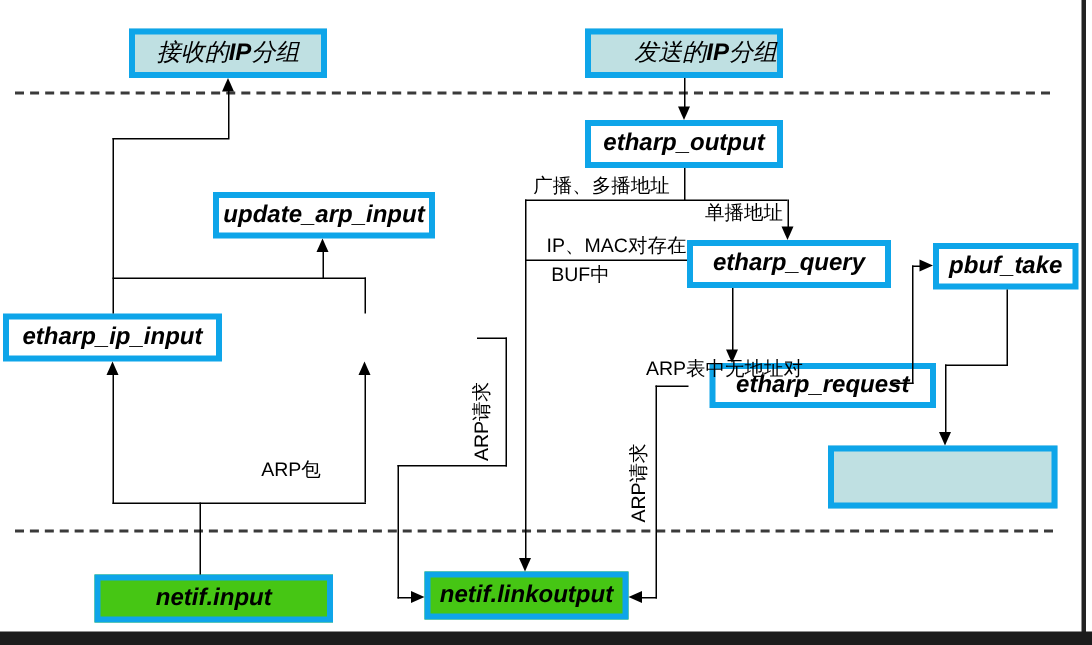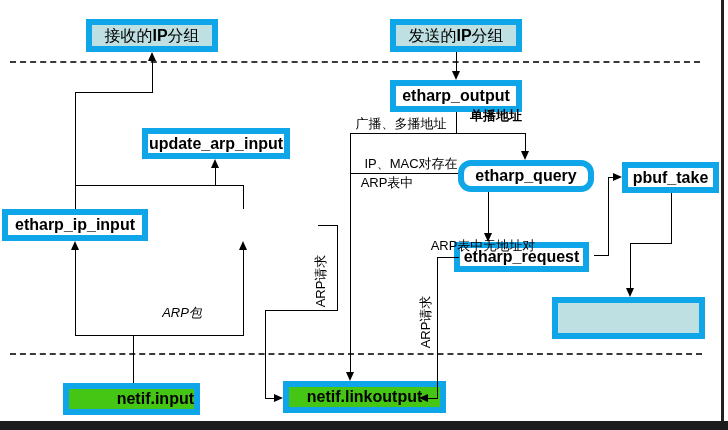--- a/index.html
+++ b/index.html
@@ -1,23 +1,23 @@
 <!DOCTYPE html>
 <html style="--teal: #bfe0e2; --green: #46c614; --line: #000000;"><head>
 <meta charset="utf-8">
 <style>
   html,body{margin:0;padding:0;background:#fff;}
   .canvas{
     position:relative;width:728px;height:430px;background:#ffffff;overflow:hidden;
     font-family:"Liberation Sans","DejaVu Sans",sans-serif;color:#000;
   }
   .box{
-    position:absolute;box-sizing:border-box;border:6px solid #0ea5e9;background:#fff;
+    position:absolute;box-sizing:border-box;border:4px solid #0ea5e9;background:#fff;
     display:flex;align-items:center;justify-content:center;
-    font-weight:bold;font-size:16px;line-height:1.1;white-space:nowrap;
+    font-weight:bold;font-size:16px;line-height:1.1;white-space:nowrap;font-style:italic;
   }
   .box .plain{font-weight:normal;}
   .teal{background:var(--teal,#bfe0e2);}
   .green{background:var(--green,#46c614);}
   .queue{flex-direction:column;font-size:16px;}
   .hline,.vline{position:absolute;background:var(--line,#000);}
   .hline{height:1px;}
   .vline{width:1px;}
   .dashed{position:absolute;height:0;border-top:2px dashed #3a3a3a;}
   .arr{position:absolute;width:0;height:0;}
@@ -40,59 +40,59 @@
 
   <div class="dashed" style="left:10px;top:61px;width:690px;"></div>
   <div class="dashed" style="left:10px;top:353px;width:692px;"></div>
 
   <div class="box teal" style="left:86px;top:19px;width:132px;height:33px;">
     <span class="plain">接收的</span>
       <b>IP</b>
       <span class="plain">分组</span>
   </div>
 
-  <div class="box teal" style="left:390px;top:19px;width:132px;height:33px;">
+  <div class="box teal" style="left:390px;top:19px;width:132px;height:33px;justify-content:flex-end;">
     <span class="plain">发送的</span>
       <b>IP</b>
       <span class="plain">分组</span>
   </div>
 
   <div class="box" style="left:142px;top:128px;width:148px;height:31px;">
     <span>update_arp_input</span>
   </div>
 
   <div class="box" style="left:390px;top:80px;width:132px;height:32px;">
     <span>etharp_output</span>
   </div>
 
-  <div class="box" style="left:458px;top:160px;width:136px;height:32px;border-radius:13px;">
+  <div class="box" style="left:458px;top:160px;width:136px;height:32px;">
     <span>etharp_query</span>
   </div>
 
   <div class="box" style="left:622px;top:162px;width:97px;height:31px;">
     <span>pbuf_take</span>
   </div>
 
   <div class="box" style="left:2px;top:209px;width:146px;height:32px;">
     <span>etharp_ip_input</span>
   </div>
 
 
-  <div class="box" style="left:454px;top:242px;width:135px;height:30px;">
+  <div class="box" style="left:473px;top:242px;width:151px;height:30px;">
     <span>etharp_request</span>
   </div>
 
   <div class="box teal queue" style="left:552px;top:297px;width:153px;height:42px;">
   </div>
 
-  <div class="box green" style="left:63px;top:383px;width:137px;height:32px;justify-content:flex-end;">
+  <div class="box green" style="left:63px;top:383px;width:159px;height:32px;">
     <span>netif.input</span>
   </div>
 
-  <div class="box green" style="left:283px;top:381px;width:163px;height:32px;">
+  <div class="box green" style="left:283px;top:381px;width:136px;height:32px;">
     <span>netif.linkoutput</span>
   </div>
 
   <div class="vline" style="left:152px;top:56px;height:36px;"></div>
   <div class="arr up" style="left:148px;top:52px;"></div>
   <div class="hline" style="left:75px;top:92px;width:78px;"></div>
   <div class="vline" style="left:75px;top:92px;height:117px;"></div>
 
   <div class="hline" style="left:75px;top:185px;width:169px;"></div>
   <div class="vline" style="left:215px;top:166px;height:20px;"></div>
@@ -138,24 +138,24 @@
   <div class="arr left" style="left:419px;top:394px;"></div>
 
   <div class="hline" style="left:318px;top:225px;width:20px;"></div>
   <div class="vline" style="left:337px;top:225px;height:86px;"></div>
   <div class="hline" style="left:265px;top:310px;width:73px;"></div>
   <div class="vline" style="left:265px;top:310px;height:89px;"></div>
   <div class="hline" style="left:265px;top:398px;width:10px;"></div>
   <div class="arr right" style="left:274px;top:394px;"></div>
 
   <div class="elabel" style="left:401px;top:124px;">广播、多播地址</div>
-  <div class="elabel" style="left:496px;top:116px;font-weight:bold;">单播地址</div>
+  <div class="elabel" style="left:496px;top:142px;">单播地址</div>
   <div class="elabel" style="left:411px;top:164px;">IP、MAC对存在</div>
-  <div class="elabel" style="left:387px;top:183px;">ARP表中</div>
+  <div class="elabel" style="left:387px;top:183px;">BUF中</div>
   <div class="elabel" style="left:483px;top:246px;">ARP表中无地址对</div>
-  <div class="elabel" style="left:182px;top:313px;font-style:italic;">ARP包</div>
+  <div class="elabel" style="left:194px;top:313px;">ARP包</div>
   <div class="elabel vert" style="left:321px;top:281px;">ARP请求</div>
   <div class="elabel vert" style="left:426px;top:322px;">ARP请求</div>
 
   <div class="frame-right" style="left:721px;"></div>
   <div class="frame-bottom" style="top:421px;"></div>
 
 </div>
 
 </body></html>

